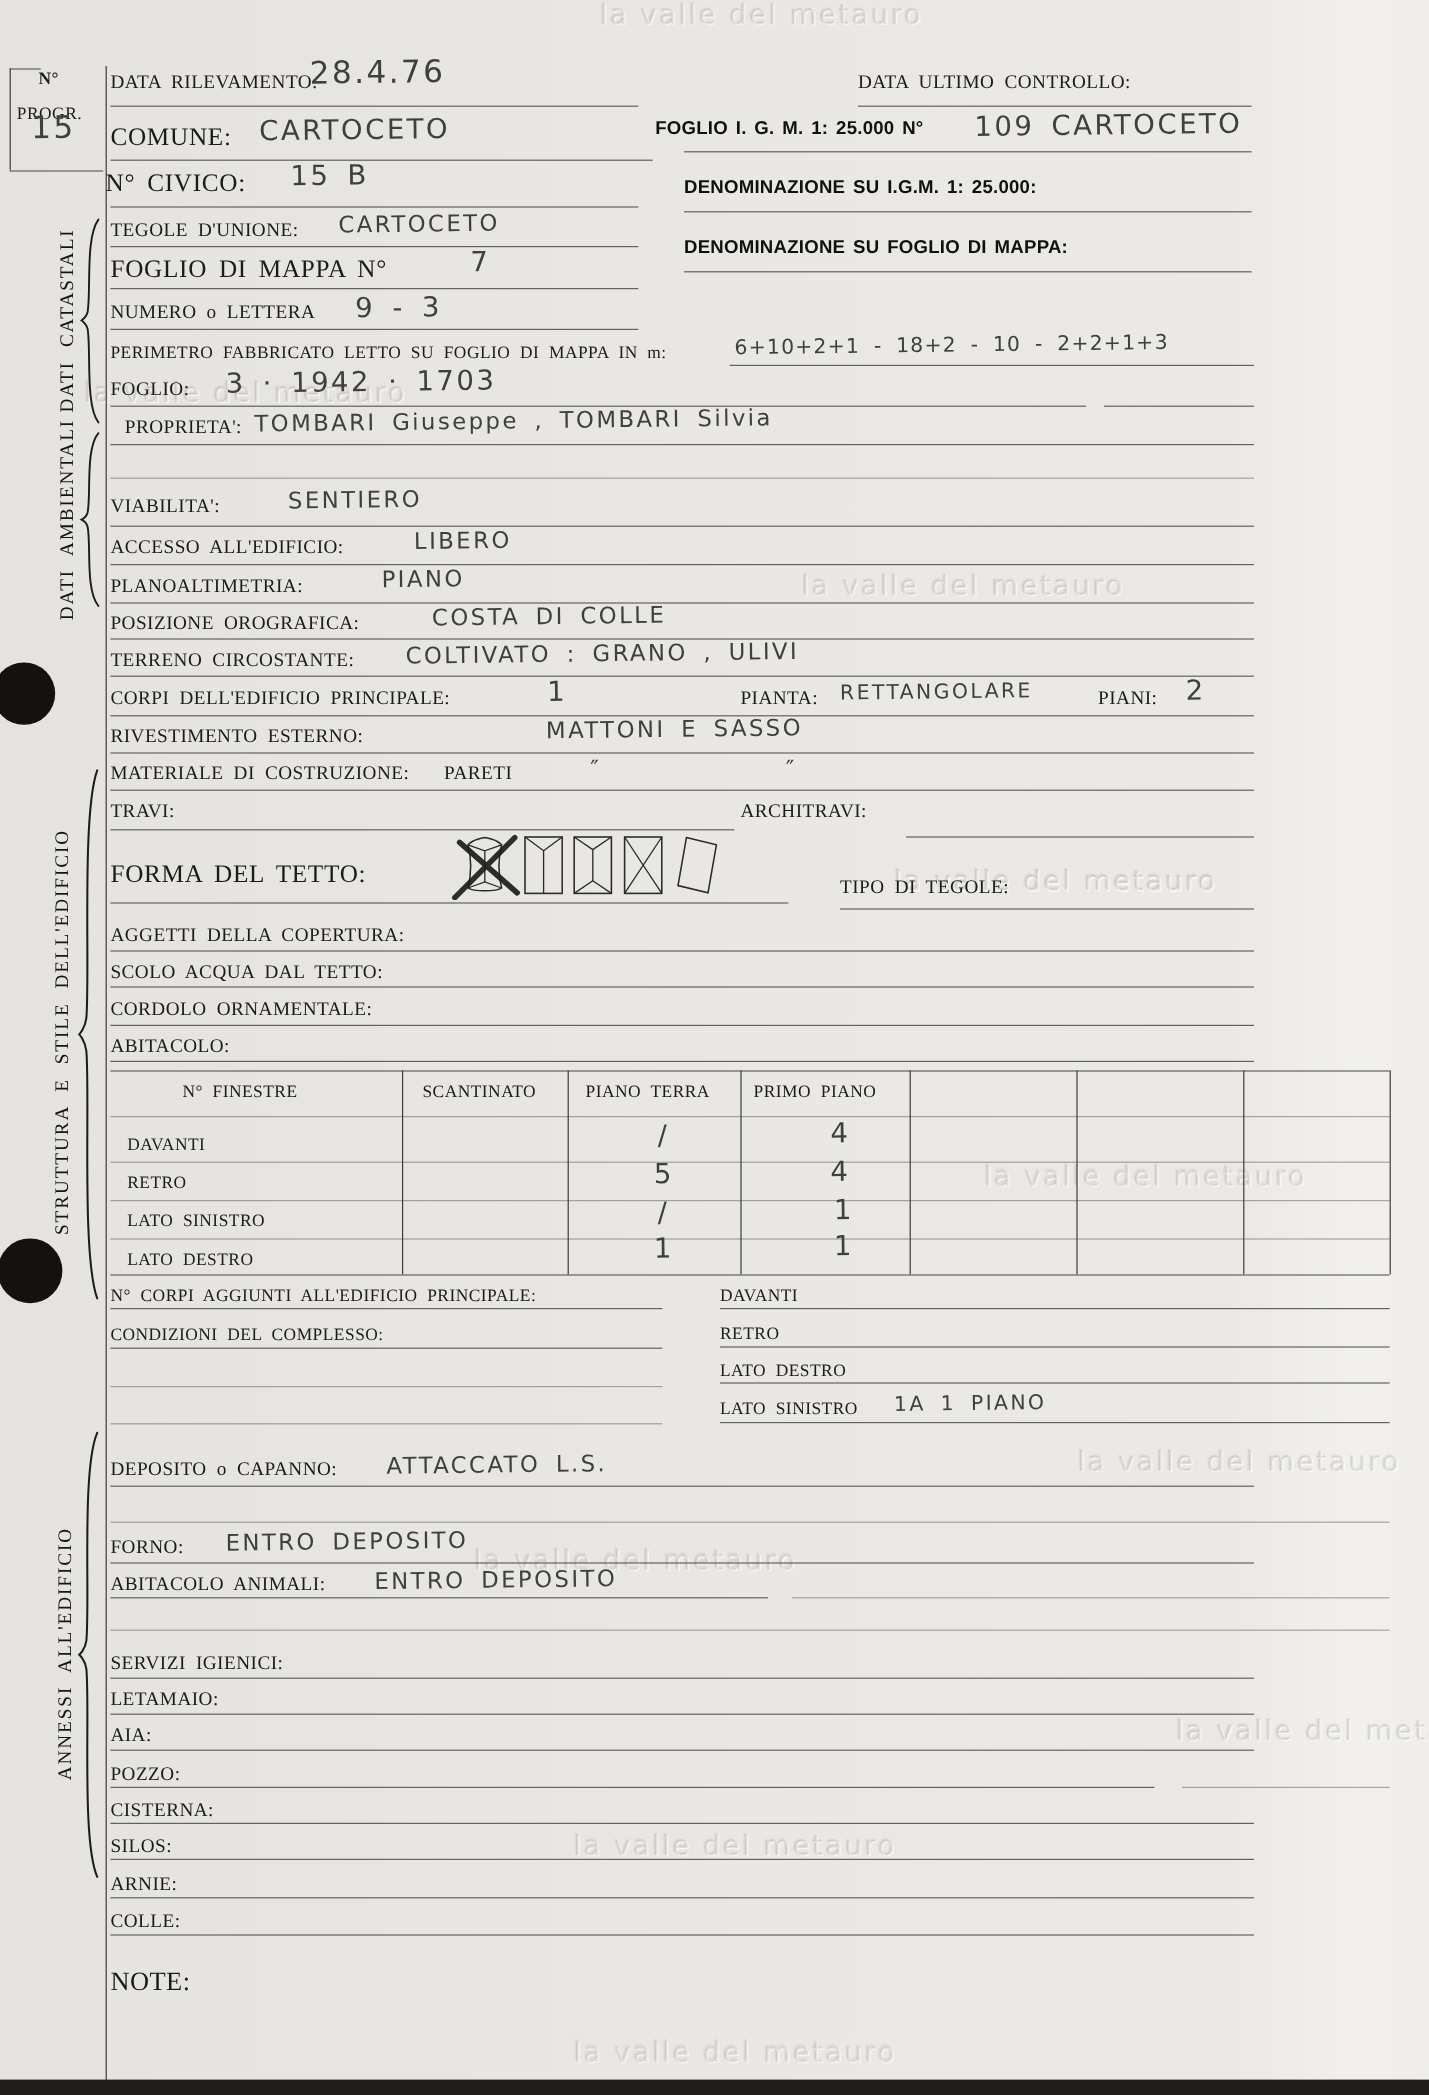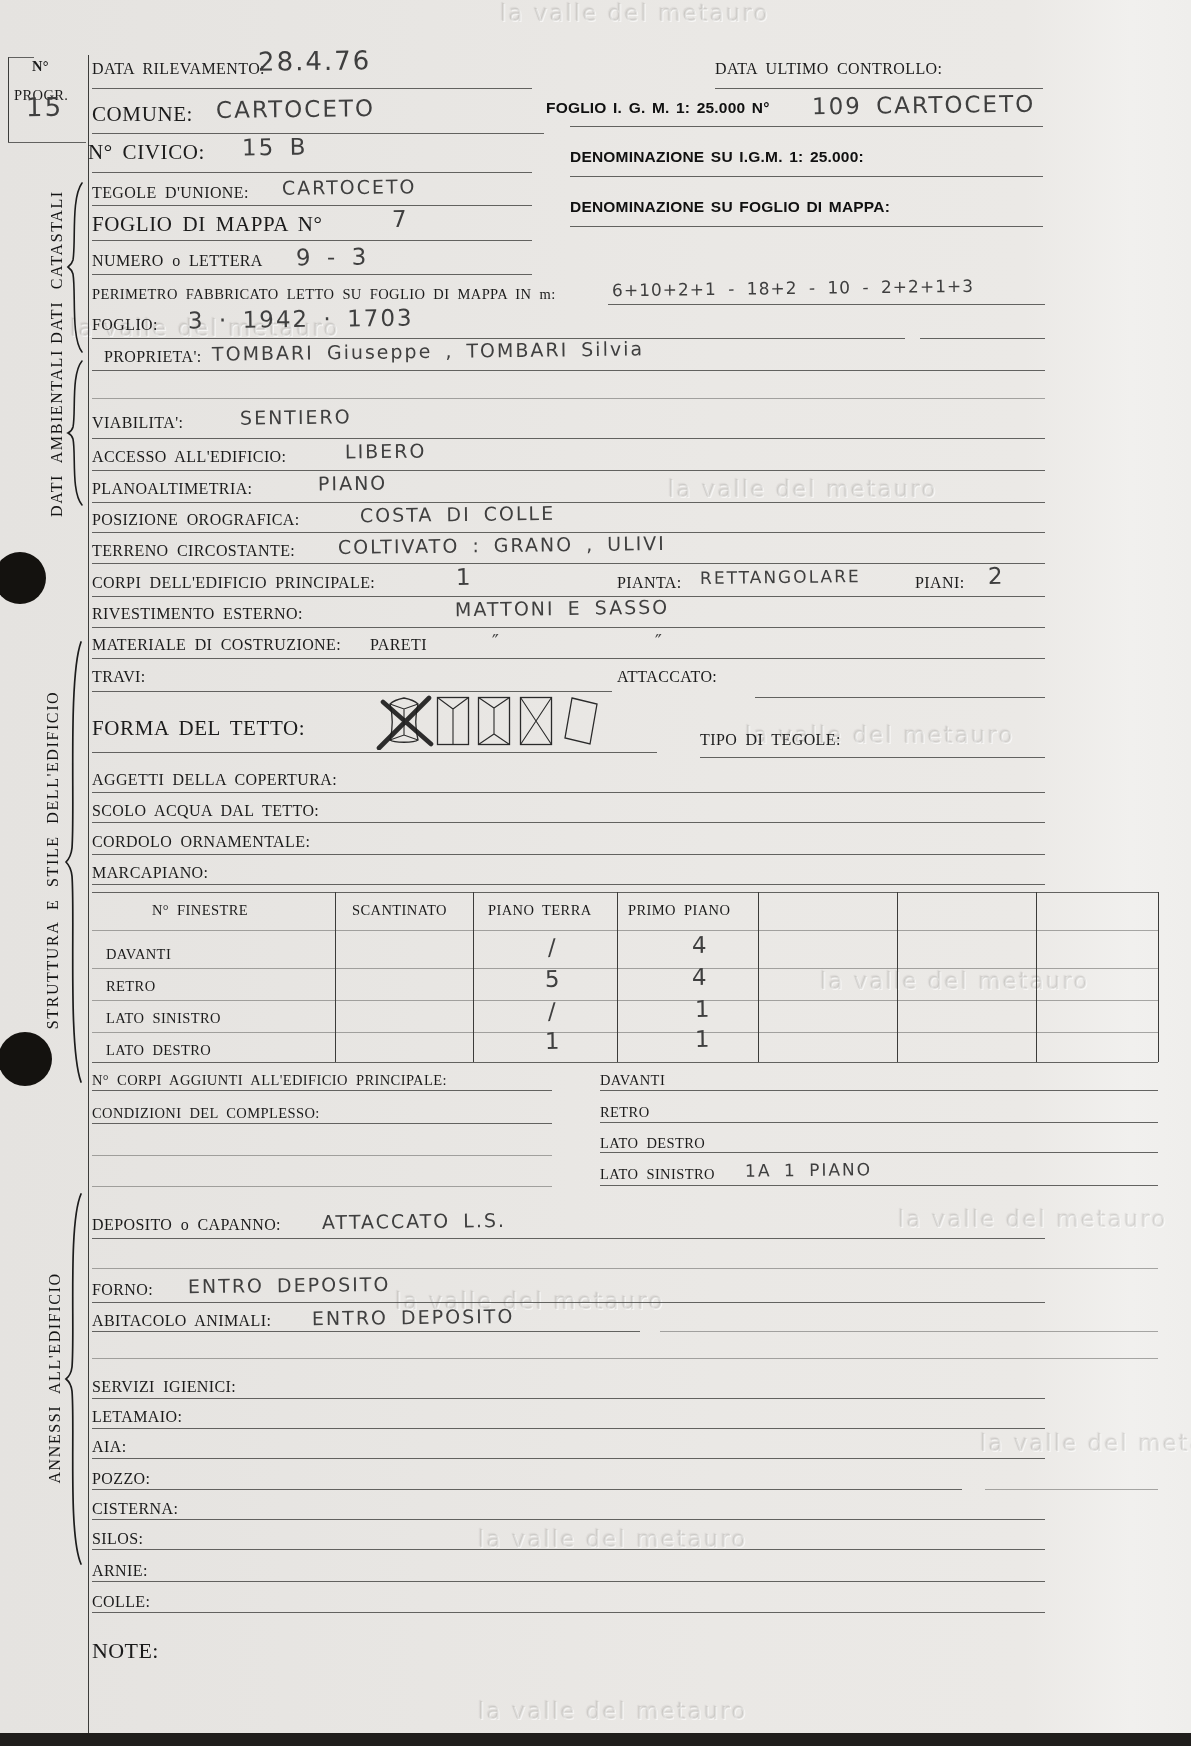--- a/index.html
+++ b/index.html
@@ -151,21 +151,21 @@
   <span class="hand" style="left:455px;top:597px">MATTONI E SASSO</span>
   <div class="hline" style="left:92px;top:627px;width:953px"></div>
 
   <span class="lbl" style="left:92px;top:636px">MATERIALE DI COSTRUZIONE:</span>
   <span class="lbl" style="left:370px;top:636px">PARETI</span>
   <span class="hand" style="left:492px;top:630px">″</span>
   <span class="hand" style="left:655px;top:630px">″</span>
   <div class="hline" style="left:92px;top:658px;width:953px"></div>
 
   <span class="lbl" style="left:92px;top:668px">TRAVI:</span>
-  <span class="lbl" style="left:617px;top:668px">ATTACCATO:</span>
+  <span class="lbl" style="left:617px;top:668px">ARCHITRAVI:</span>
   <div class="hline" style="left:92px;top:691px;width:520px"></div>
   <div class="hline" style="left:755px;top:697px;width:290px"></div>
 
   <span class="lbl lg" style="left:92px;top:716px">FORMA DEL TETTO:</span>
   <div class="roofrow">
     <svg style="left:10px" width="38" height="50" viewBox="0 0 38 50">
       <path d="M19,2 C9,4 7,6 5,8 C8,20 8,32 5,44 C9,47 29,47 33,44 C30,32 30,20 33,8 C31,6 29,4 19,2 Z" fill="none" stroke="#2a2a2a" stroke-width="1.3"></path>
       <path d="M5,8 L19,13 L33,8 M19,13 L19,39 M5,44 L19,39 L33,44" fill="none" stroke="#2a2a2a" stroke-width="1.1"></path>
     </svg>
     <svg style="left:0px;top:0px" width="62" height="58" viewBox="0 0 62 58">
@@ -190,21 +190,21 @@
   <span class="lbl" style="left:700px;top:731px">TIPO DI TEGOLE:</span>
   <div class="hline" style="left:92px;top:752px;width:565px"></div>
   <div class="hline" style="left:700px;top:757px;width:345px"></div>
 
   <span class="lbl" style="left:92px;top:771px">AGGETTI DELLA COPERTURA:</span>
   <div class="hline" style="left:92px;top:792px;width:953px"></div>
   <span class="lbl" style="left:92px;top:802px">SCOLO ACQUA DAL TETTO:</span>
   <div class="hline" style="left:92px;top:822px;width:953px"></div>
   <span class="lbl" style="left:92px;top:833px">CORDOLO ORNAMENTALE:</span>
   <div class="hline" style="left:92px;top:854px;width:953px"></div>
-  <span class="lbl" style="left:92px;top:864px">MARCAPIANO:</span>
+  <span class="lbl" style="left:92px;top:864px">ABITACOLO:</span>
   <div class="hline" style="left:92px;top:884px;width:953px"></div>
 
   <div>
     <div class="hline" style="left:92px;top:892px;width:1066px"></div>
     <div class="hline faint" style="left:92px;top:930px;width:1066px"></div>
     <div class="hline faint" style="left:92px;top:968px;width:1066px"></div>
     <div class="hline faint" style="left:92px;top:1000px;width:1066px"></div>
     <div class="hline faint" style="left:92px;top:1032px;width:1066px"></div>
     <div class="hline" style="left:92px;top:1062px;width:1066px"></div>
     <div class="vline" style="left:335px;top:892px;height:170px"></div>

